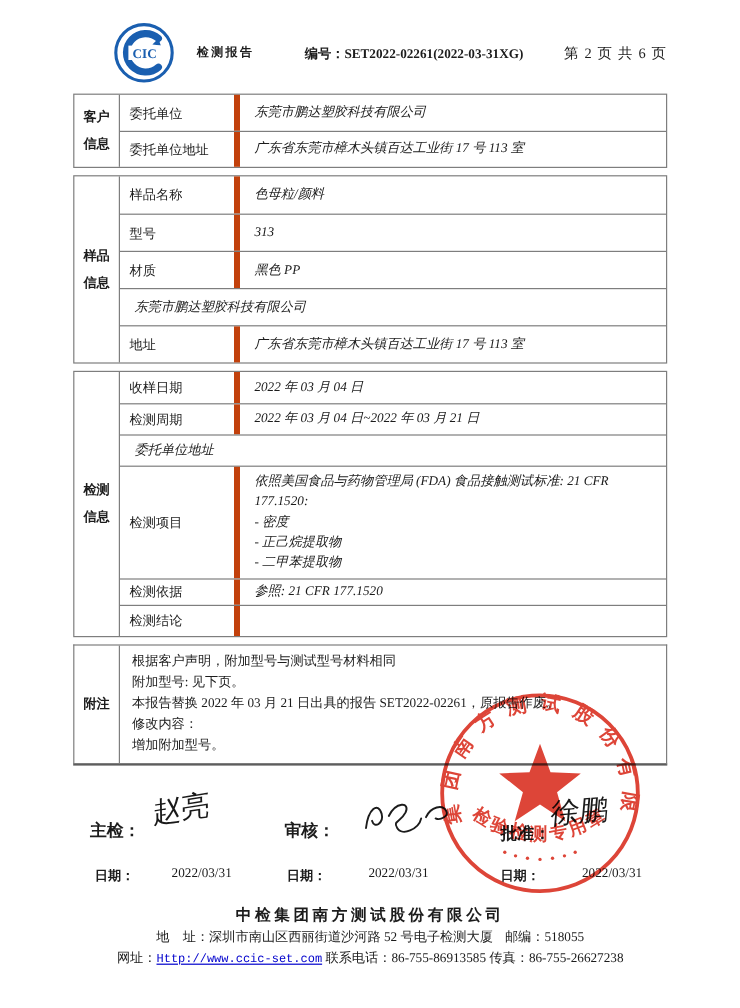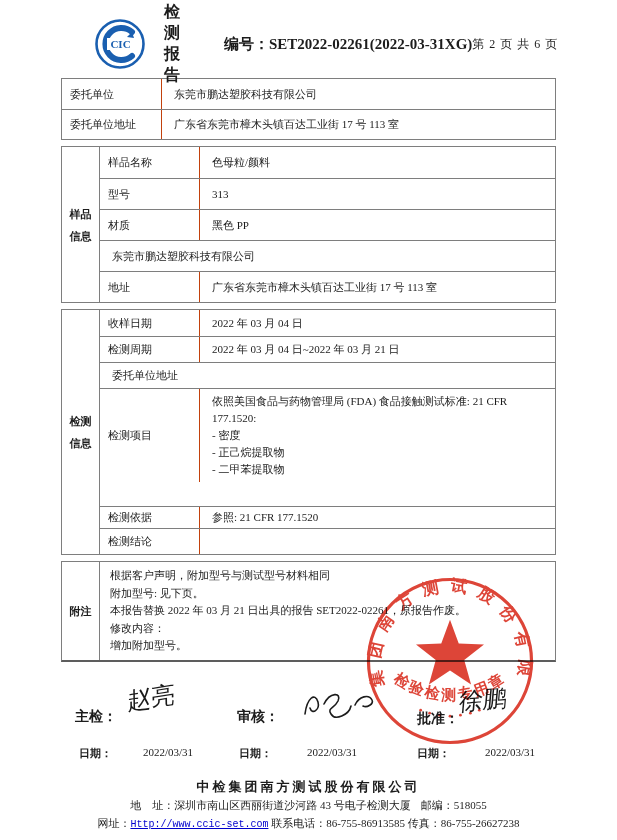--- a/index.html
+++ b/index.html
@@ -14,22 +14,22 @@
     font-size:11px;
     overflow:hidden;
   }
   
   .hdr {
     display:flex; align-items:center;
     padding:16px 61px 0 94px;
     height:72px;
   }
   .hdr .logo { flex:0 0 auto; }
-  .hdr-title { font-weight:bold; font-size:16px; margin-left:18px; letter-spacing:2px; }
-  .hdr-no { font-weight:bold; font-size:15px; margin-left:42px; white-space:nowrap; }
+  .hdr-title { font-weight:bold; font-size:10px; margin-left:18px; letter-spacing:2px; }
+  .hdr-no { font-weight:bold; font-size:11px; margin-left:42px; white-space:nowrap; }
   .hdr-page { font-weight:normal; font-size:12px; margin-left:auto; white-space:nowrap; letter-spacing:1px; }
   
   .tbl { margin:6px 61px 0 61px; }
   .sec {
     display:flex;
     border:1px solid #7e7e7e;
     margin-bottom:6px;
     background:#fff;
   }
   .sec-label {
@@ -39,37 +39,38 @@
     text-align:center;
     font-weight:bold;
     line-height:22px;
     padding:2px 7px;
   }
   .sec-rows { flex:1 1 auto; display:flex; flex-direction:column; }
   .row { display:flex; border-top:1px solid #7e7e7e; }
   .row:first-child { border-top:none; }
   .cell-name {
     flex:0 0 100px;
-    border-right:1px solid #c2410c;
+    border-right:5px solid #c2410c;
     display:flex; align-items:center;
     padding:2px 4px 2px 8px;
   }
   .cell-value {
     flex:1 1 auto;
     display:flex; align-items:center;
     padding:2px 10px 2px 12px;
     line-height:17px;
+    font-style:italic;
   }
   .cell-value.block { display:block; padding-top:4px; padding-bottom:4px; }
   .ml { white-space:pre-line; }
   .just { text-align:justify; }
   .s1 .row { min-height:30px; }
   .s2 .row { min-height:31px; }
   .s3 .row { min-height:26px; }
-  .s3 .row.r-basis { min-height:22px;margin-top:24px; }
+  .s3 .row.r-basis { min-height:22px; }
   .s4 { border-bottom:2px solid #5d5d5d; }
   .s4 .note-content {
     flex:1 1 auto;
     padding:5px 10px 5px 10px;
     line-height:17.5px;
   }
   
   .sig-area { position:relative; height:104px; margin:0 61px; }
   .sig-role { position:absolute; font-weight:bold; font-size:14px; }
   .sig-name {
@@ -117,20 +118,21 @@
       <text x="26.5" y="30" text-anchor="middle" font-family="Liberation Serif, serif" font-size="11" font-weight="bold" fill="#1A5FB0">CIC</text>
     </svg>
     <div class="hdr-title">检测报告</div>
     <div class="hdr-no"><span>编号：</span><span>SET2022-02261(2022-03-31XG)</span></div>
     <div class="hdr-page">第 2 页 共 6 页</div>
   </div>
 
   <div class="tbl">
 
     <div class="sec s1">
+      <div class="sec-label">客户信息</div>
       <div class="sec-rows">
         <div class="row">
           <div class="cell-name">委托单位</div>
           <div class="cell-value">东莞市鹏达塑胶科技有限公司</div>
         </div>
         <div class="row">
           <div class="cell-name">委托单位地址</div>
           <div class="cell-value">广东省东莞市樟木头镇百达工业街 17 号 113 室</div>
         </div>
       </div>
@@ -243,21 +245,21 @@
       <circle cx="87.5" cy="143" r="1.4"></circle>
         <circle cx="98" cy="142" r="1.4"></circle>
         <circle cx="108" cy="140" r="1.4"></circle>
       <circle cx="117" cy="137" r="1.4"></circle>
     </g>
   </svg>
 
   <div class="ftr">
     <div class="ftr-company">中检集团南方测试股份有限公司</div>
     <div class="ftr-line">
-      <span>地　址：</span><span>深圳市南山区西丽街道沙河路 43 号电子检测大厦</span><span class="gap"></span><span>邮编：</span><span>518055</span>
+      <span>地　址：</span><span>深圳市南山区西丽街道沙河路 52 号电子检测大厦</span><span class="gap"></span><span>邮编：</span><span>518055</span>
     </div>
     <div class="ftr-line">
       <span>网址：</span><a href="#" class="ftr-link">Http://www.ccic-set.com</a>
       <span>联系电话：</span><span>86-755-86913585</span>
       <span>传真：</span><span>86-755-26627238</span>
     </div>
   </div>
 
 </div>
 

